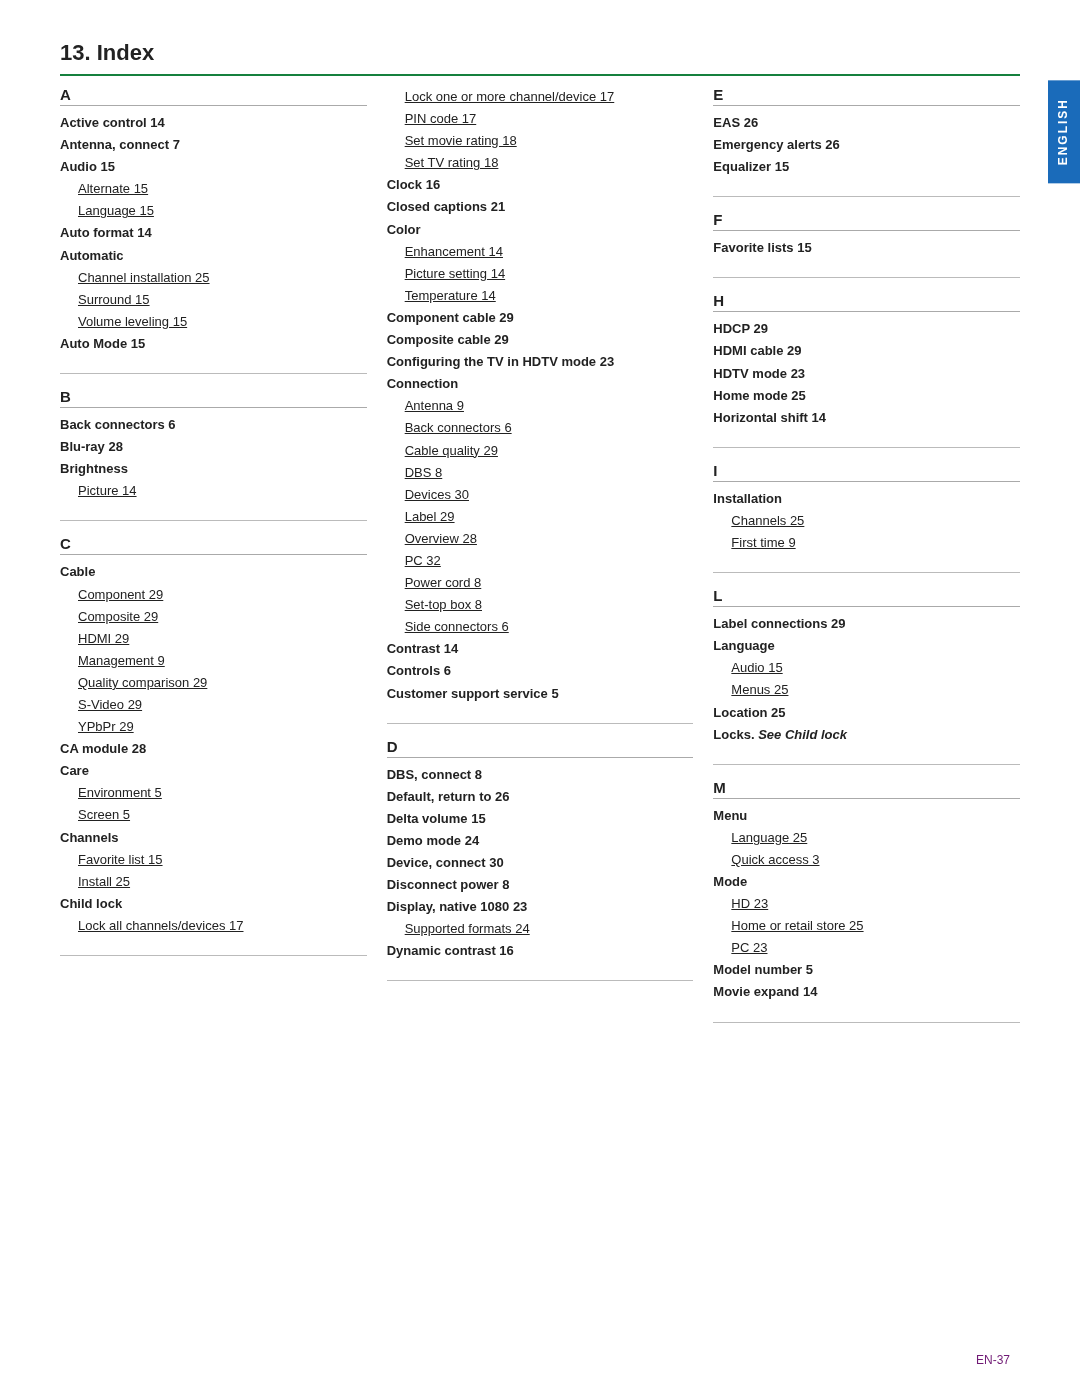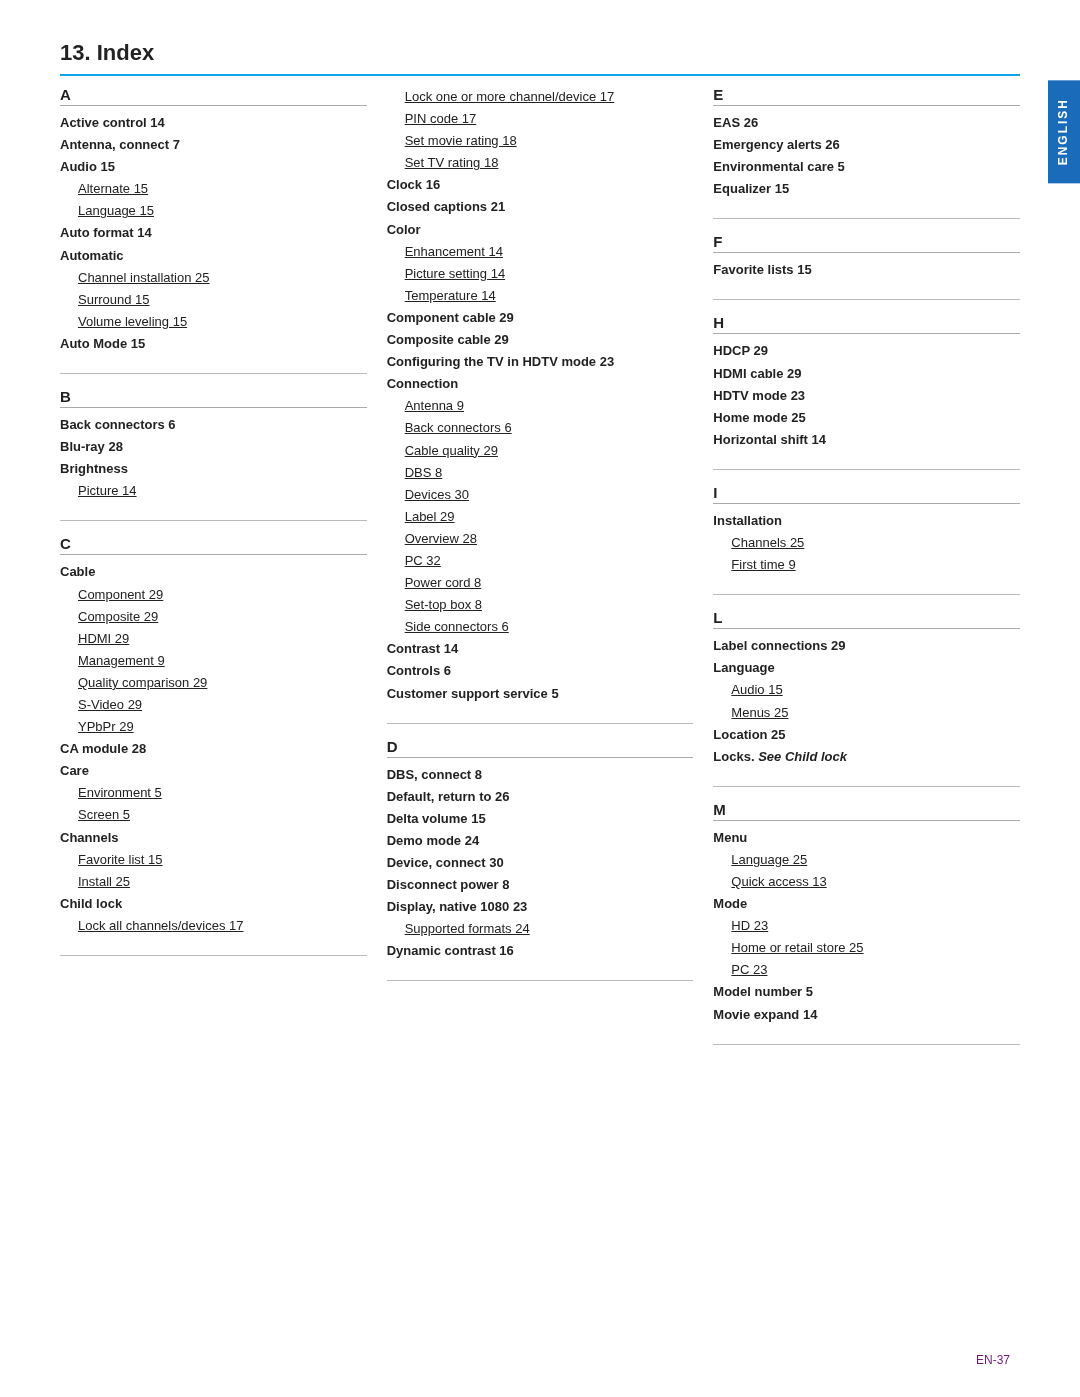--- a/index.html
+++ b/index.html
@@ -38,21 +38,21 @@
       position: absolute;
       bottom: 30px;
       right: 70px;
       font-size: 12px;
       color: #701a75;
     }
     h1.index-title {
       font-size: 22px;
       font-weight: bold;
       margin-bottom: 10px;
-      border-bottom: 2px solid #0ea5e9;
+      border-bottom: 2px solid #15803d;
       padding-bottom: 8px;
     }
     .columns {
       display: flex;
       gap: 0;
       width: 100%;
     }
     .col {
       flex: 1;
       padding-right: 20px;
@@ -188,21 +188,20 @@
           <div class="entry bold">Dynamic contrast  16</div>
         </div>
         <hr class="divider">
       </div>
 
     <div class="col" id="col3">
         <div class="section">
           <div class="section-letter">E</div>
           <div class="entry bold">EAS  26</div>
           <div class="entry bold">Emergency alerts  26</div>
-          <div class="entry bold">Environmental care  5</div>
           <div class="entry bold">Equalizer  15</div>
         </div>
         <hr class="divider">
         <div class="section">
           <div class="section-letter">F</div>
           <div class="entry bold">Favorite lists  15</div>
         </div>
         <hr class="divider">
         <div class="section">
           <div class="section-letter">H</div>
@@ -227,21 +226,21 @@
           <div class="entry indent1">Audio  15</div>
           <div class="entry indent1">Menus  25</div>
           <div class="entry bold">Location  25</div>
           <div class="entry bold">Locks. <em>See Child lock</em></div>
         </div>
         <hr class="divider">
         <div class="section">
           <div class="section-letter">M</div>
           <div class="entry bold">Menu</div>
           <div class="entry indent1">Language  25</div>
-          <div class="entry indent1">Quick access  13</div>
+          <div class="entry indent1">Quick access  3</div>
           <div class="entry bold">Mode</div>
           <div class="entry indent1">HD  23</div>
           <div class="entry indent1">Home or retail store  25</div>
           <div class="entry indent1">PC  23</div>
           <div class="entry bold">Model number  5</div>
           <div class="entry bold">Movie expand  14</div>
         </div>
         <hr class="divider">
       </div>
 

